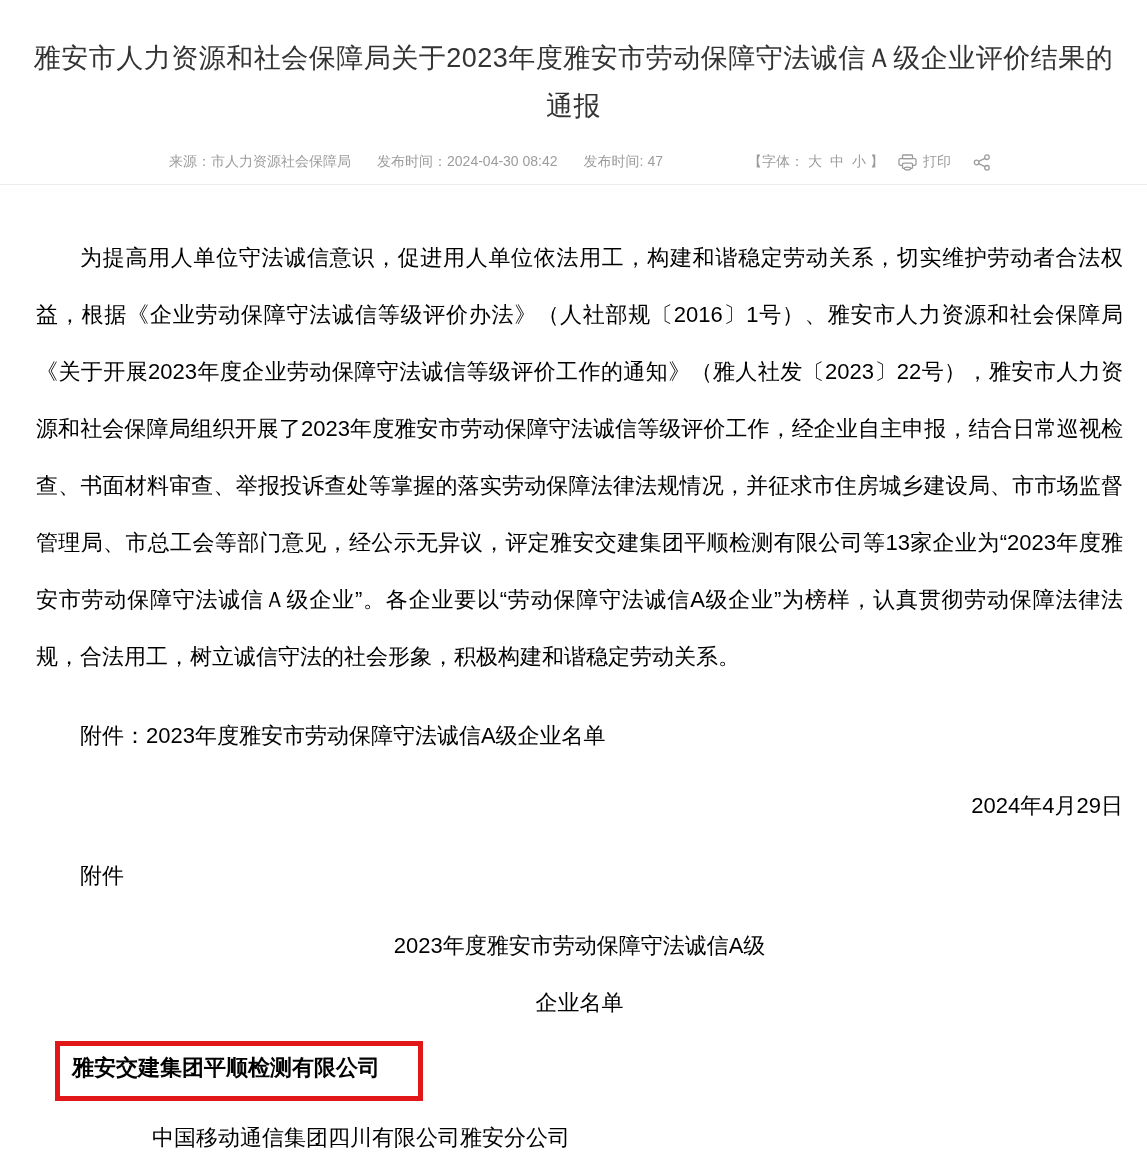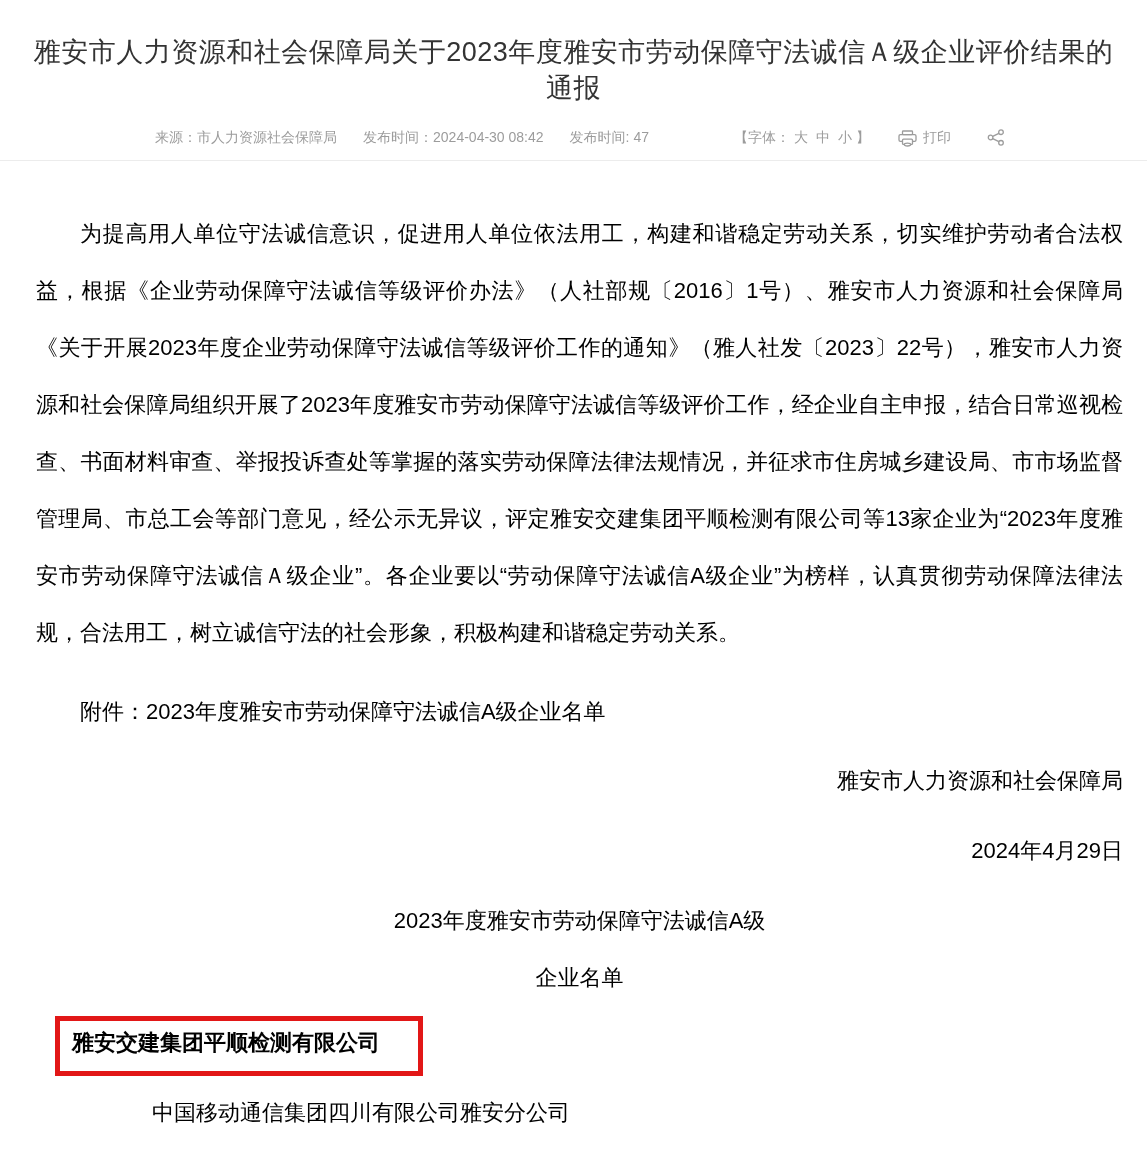--- a/index.html
+++ b/index.html
@@ -12,35 +12,35 @@
     margin: 0 auto;
     background: #ffffff;
     overflow: hidden;
   }
   
   .doc-title {
     text-align: center;
     color: #333333;
     font-size: 27px;
     font-weight: 400;
-    line-height: 36px;
+    line-height: 48px;
     padding: 16px 20px 0 20px;
     letter-spacing: 0.5px;
   }
   .meta-row {
     display: flex;
     justify-content: center;
     align-items: center;
     margin-top: 23px;
     color: #9c9c9c;
     font-size: 14px;
     white-space: nowrap;
   }
   .meta-item { margin: 0 13px; }
-  .meta-right { display: flex; align-items: flex-start; margin-left: 72px; gap: 14px; }
+  .meta-right { display: flex; align-items: flex-end; margin-left: 72px; }
   .font-opt { margin: 0 4px; cursor: pointer; }
   .icon-btn { display: inline-flex; align-items: center; margin-left: 14px; cursor: pointer; color: #9c9c9c; }
   .icon-btn svg { display: block; }
   .print-label { margin-left: 6px; }
   .share-btn { margin-left: 22px; }
   .header-divider {
     border: none;
     border-top: 1px solid #ececec;
     margin: 13px 0 0 0;
   }
@@ -118,23 +118,23 @@
     </span>
   </div>
 
   <hr class="header-divider">
 
   <div class="article">
     <p class="para">为提高用人单位守法诚信意识，促进用人单位依法用工，构建和谐稳定劳动关系，切实维护劳动者合法权益，根据《企业劳动保障守法诚信等级评价办法》（人社部规〔2016〕1号）、雅安市人力资源和社会保障局《关于开展2023年度企业劳动保障守法诚信等级评价工作的通知》（雅人社发〔2023〕22号），雅安市人力资源和社会保障局组织开展了2023年度雅安市劳动保障守法诚信等级评价工作，经企业自主申报，结合日常巡视检查、书面材料审查、举报投诉查处等掌握的落实劳动保障法律法规情况，并征求市住房城乡建设局、市市场监督管理局、市总工会等部门意见，经公示无异议，评定雅安交建集团平顺检测有限公司等13家企业为“2023年度雅安市劳动保障守法诚信Ａ级企业”。各企业要以“劳动保障守法诚信A级企业”为榜样，认真贯彻劳动保障法律法规，合法用工，树立诚信守法的社会形象，积极构建和谐稳定劳动关系。</p>
 
     <div class="attach-ref">附件：2023年度雅安市劳动保障守法诚信A级企业名单</div>
 
-    <div class="issuer">雅安市人力资源和社会保障局</div>
     <div class="issue-date">2024年4月29日</div>
 
+    <div class="attach-heading">附件</div>
 
     <div class="attach-title">2023年度雅安市劳动保障守法诚信A级</div>
     <div class="attach-title-2">企业名单</div>
 
     <div class="company-box-row">
       <span class="company-box" style="--highlight: #e21717;">雅安交建集团平顺检测有限公司</span>
     </div>
     <div class="company-plain">中国移动通信集团四川有限公司雅安分公司</div>
 
   </div>

